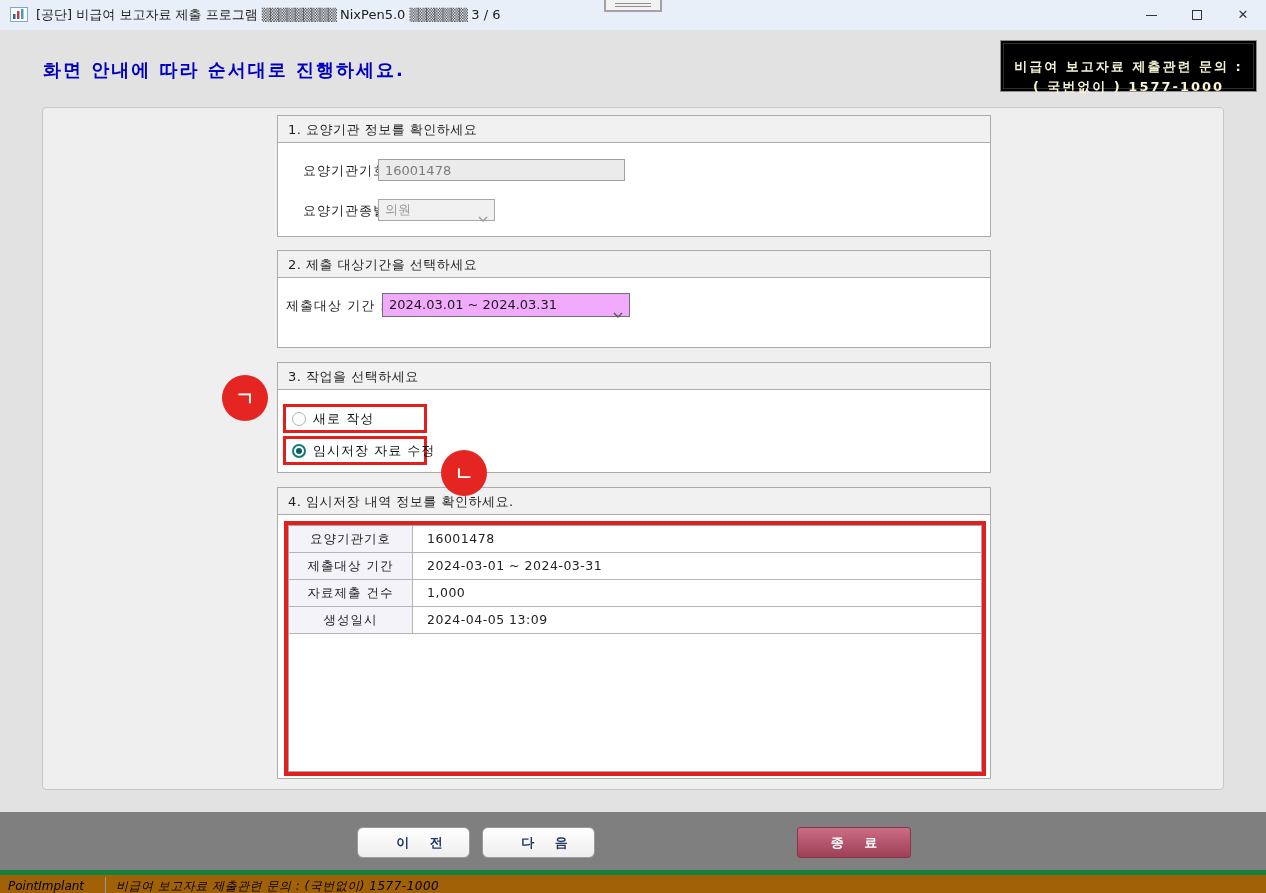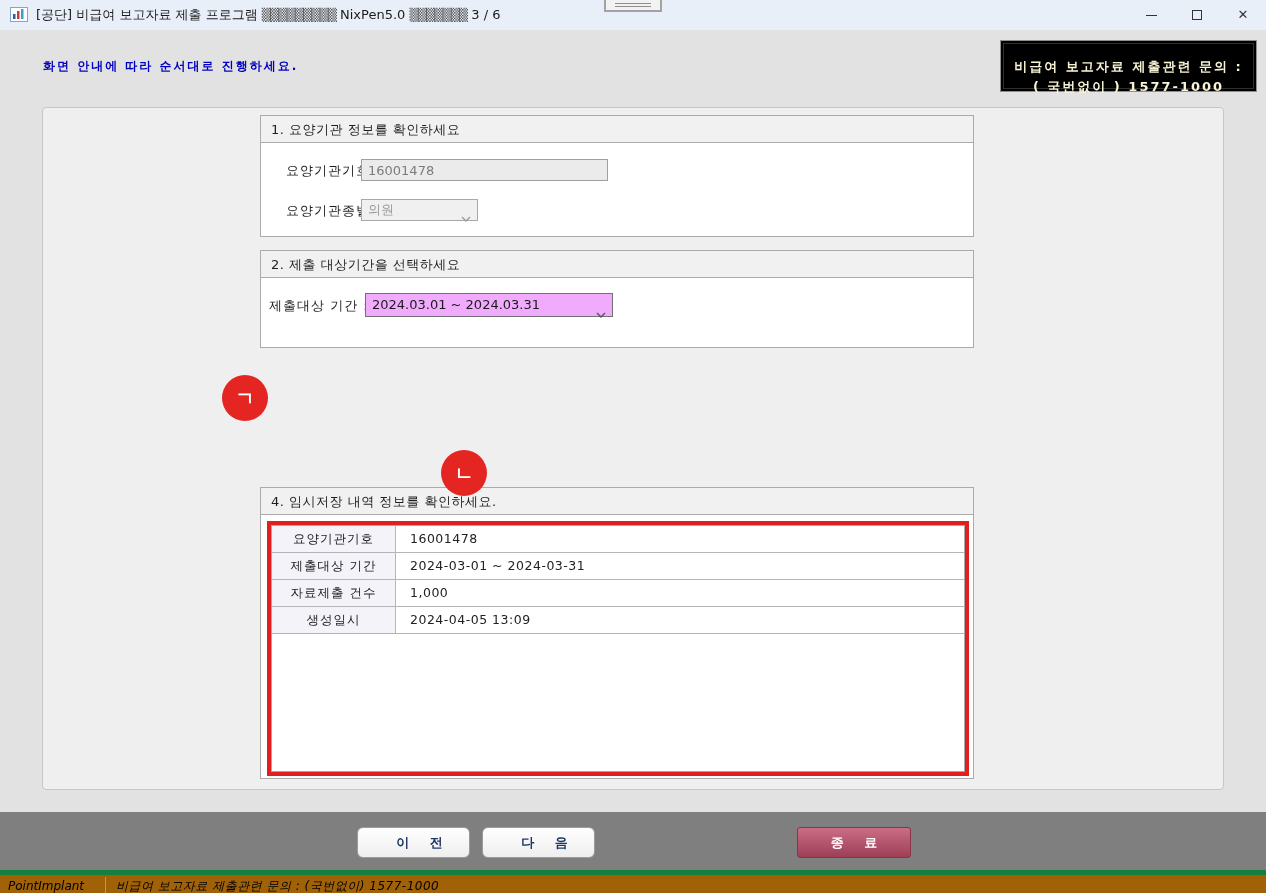--- a/index.html
+++ b/index.html
@@ -16,29 +16,29 @@
   .snap-handle { left:604px; top:0; width:58px; height:12px; background:#f2f2f2; border:2px solid #a2a2a2; border-top:none; }
   .snap-handle .line { position:absolute; left:9px; width:36px; height:1px; background:#8f8f8f; }
   .win-btn { top:0; width:46px; height:30px; text-align:center; line-height:30px; color:#333; font-size:13px; cursor:default; }
   .btn-min { left:1128px; }
   .btn-max { left:1174px; }
   .btn-close { left:1220px; }
   .max-square { display:inline-block; width:10px; height:10px; border:1.2px solid #333; vertical-align:middle; margin-top:-2px; }
   .min-dash  { display:inline-block; width:11px; height:0; border-top:1.2px solid #333; vertical-align:middle; }
 
   
-  .guide-text { left:43px; top:58px; font-size:12px; font-weight:bold; color:#0000c0; letter-spacing:2px; }
+  .guide-text { left:43px; top:58px; font-size:18px; font-weight:bold; color:#0000c0; letter-spacing:2px; }
   .contact-box { left:1000px; top:40px; width:257px; height:52px; background:#000; border:1px solid #8e8e8e;
                  box-shadow: inset 0 0 0 2px #000, inset 0 0 0 3px #2e2e2e; text-align:center; padding-top:16px; }
   .contact-box div { color:#f8f3d4; font-size:13px; font-weight:bold; letter-spacing:2px; line-height:20px; }
 
   
   .main-panel { left:42px; top:107px; width:1182px; height:683px; background:#efefef; border:1px solid #c6c6c6; border-radius:4px; }
 
-  .section { position:absolute; left:260px; width:714px; background:#ffffff; border:1px solid #ababab; }
+  .section { position:absolute; left:277px; width:714px; background:#ffffff; border:1px solid #ababab; }
   .sec-header { height:27px; line-height:27px; background:#f1f1f1; border-bottom:1px solid #ababab; padding-left:10px;
                 font-size:13px; color:#1e1e1e; letter-spacing:0.5px; }
   .sec1 { top:115px; height:122px; }
   .sec2 { top:250px; height:98px; }
   .sec3 { top:362px; height:111px; }
   .sec4 { top:487px; height:292px; }
 
   .field-label { position:absolute; font-size:13px; color:#1e1e1e; letter-spacing:1px; line-height:22px; white-space:nowrap; }
   .text-input { position:absolute; height:22px; border:1px solid #a0a0a0; background:#ebebeb; color:#7c7c7c;
                 font-family:"DejaVu Sans",sans-serif; font-size:13px; padding:0 6px; }
@@ -144,20 +144,37 @@
     <div class="select-box enabled" style="left:104px; top:42px; width:248px; height:24px; line-height:22px;">
       <span>2024.03.01 ~ 2024.03.31</span>
       <span class="chev" style="top:9px;">
         <svg width="10" height="6" viewBox="0 0 10 6">
             <polyline points="1,1 5,5 9,1" fill="none" stroke="#555" stroke-width="1.4"></polyline>
           </svg>
       </span>
     </div>
   </div>
 
+  <div class="section sec3">
+    <div class="sec-header">3. 작업을 선택하세요</div>
+    <div class="red-frame" style="left:5px; top:41px; width:144px; height:29px;">
+      <div class="radio-row">
+        <span class="radio"></span>
+        <span class="radio-label">새로 작성</span>
+      </div>
+    </div>
+    <div class="red-frame" style="left:5px; top:73px; width:144px; height:29px;">
+      <div class="radio-row">
+        <span class="radio checked">
+            <span class="dot"></span>
+          </span>
+        <span class="radio-label">임시저장 자료 수정</span>
+      </div>
+    </div>
+  </div>
 
   <div class="abs badge" style="left:222px; top:375px;">ㄱ</div>
   <div class="abs badge" style="left:441px; top:450px;">ㄴ</div>
 
   <div class="section sec4">
     <div class="sec-header">4. 임시저장 내역 정보를 확인하세요.</div>
     <div class="red-frame4">
       <div class="tbl-inner">
         <div class="tbl-row">
           <div class="tbl-label">요양기관기호</div>

